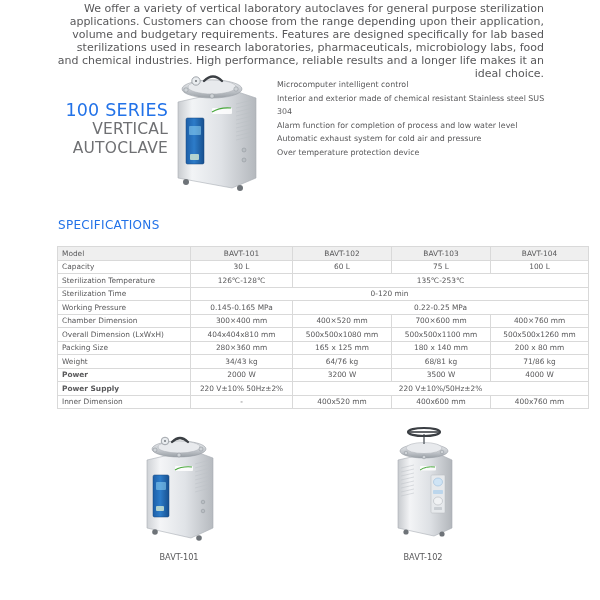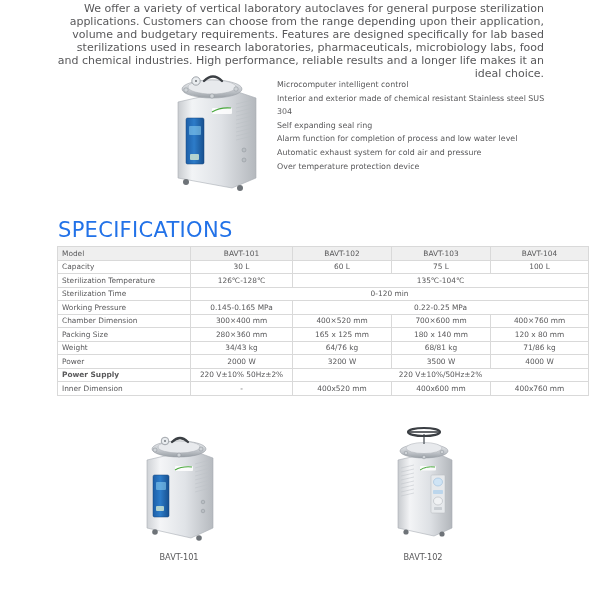--- a/index.html
+++ b/index.html
@@ -69,21 +69,21 @@
     font-size: 7.9px;
     line-height: 13.6px;
     color: #58585a;
   }
 
   
   .spec-heading {
     position: absolute;
     left: 58px;
     top: 218px;
-    font-size: 21px;
+    font-size: 12px;
     letter-spacing: 0.3px;
     color: #2272e8;
   }
 
   
   .spec-table-wrap {
     position: absolute;
     left: 57px;
     top: 246px;
     width: 486px;
@@ -140,20 +140,25 @@
   
   .machine { display: block; margin: 0 auto; }
 </style>
 </head>
 <body>
 
 <div class="intro">We offer a variety of vertical laboratory autoclaves for general purpose sterilization applications. Customers can choose from the range depending upon their application, volume and budgetary requirements. Features are designed specifically for lab based sterilizations used in research laboratories, pharmaceuticals, microbiology labs, food and chemical industries. High performance, reliable results and a longer life makes it an ideal choice.</div>
 
 <div class="hero">
 
+  <div class="hero-title-block">
+    <div class="series-line">100 SERIES</div>
+    <div class="sub-line">VERTICAL</div>
+    <div class="sub-line">AUTOCLAVE</div>
+  </div>
 
   <div style="position:absolute;left:160px;top:2px;width:105px;height:128px;">
     <svg class="machine" width="105" height="128" viewBox="0 0 105 128">
       <defs>
         <linearGradient id="hbody" x1="0" y1="0" x2="1" y2="0">
           <stop offset="0%" stop-color="#c9ccd0"></stop>
           <stop offset="18%" stop-color="#f2f4f6"></stop>
           <stop offset="55%" stop-color="#dfe2e6"></stop>
           <stop offset="100%" stop-color="#b4b8bd"></stop>
         </linearGradient>
@@ -207,21 +212,20 @@
       <circle cx="84" cy="92" r="2" fill="#b9bec3" stroke="#8d9298" stroke-width="0.5"></circle>
 
       <circle cx="26" cy="114" r="3" fill="#6e7378"></circle>
       <circle cx="80" cy="120" r="3" fill="#6e7378"></circle>
     </svg>
   </div>
 
   <div class="features">
     <div class="feature-item">Microcomputer intelligent control</div>
     <div class="feature-item">Interior and exterior made of chemical resistant Stainless steel SUS 304</div>
-    <div class="feature-item">Self expanding seal ring</div>
     <div class="feature-item">Alarm function for completion of process and low water level</div>
     <div class="feature-item">Automatic exhaust system for cold air and pressure</div>
     <div class="feature-item">Over temperature protection device</div>
   </div>
 </div>
 
 <div class="spec-heading">SPECIFICATIONS</div>
 
 <div class="spec-table-wrap">
   <table class="spec">
@@ -236,54 +240,61 @@
         <tr>
           <td class="label" style="width: 124px;">Capacity</td>
           <td style="width: 93px;">30 L</td>
           <td style="width: 90px;">60 L</td>
           <td style="width: 90px;">75 L</td>
           <td style="width: 89px;">100 L</td>
         </tr>
         <tr>
           <td class="label" style="width: 124px;">Sterilization Temperature</td>
           <td style="width: 93px;">126℃-128℃</td>
-          <td colspan="3" style="width: 269px;">135℃-104℃</td>
+          <td colspan="3" style="width: 269px;">135℃-253℃</td>
         </tr>
         <tr>
           <td class="label" style="width: 124px;">Sterilization Time</td>
           <td colspan="4" style="width: 362px;">0-120 min</td>
         </tr>
         <tr>
           <td class="label" style="width: 124px;">Working Pressure</td>
           <td style="width: 93px;">0.145-0.165 MPa</td>
           <td colspan="3" style="width: 269px;">0.22-0.25 MPa</td>
         </tr>
         <tr>
           <td class="label" style="width: 124px;">Chamber Dimension</td>
           <td style="width: 93px;">300×400 mm</td>
           <td style="width: 90px;">400×520 mm</td>
           <td style="width: 90px;">700×600 mm</td>
           <td style="width: 89px;">400×760 mm</td>
         </tr>
         <tr>
+          <td class="label" style="width: 124px;">Overall Dimension (LxWxH)</td>
+          <td style="width: 93px;">404x404x810 mm</td>
+          <td style="width: 90px;">500x500x1080 mm</td>
+          <td style="width: 90px;">500x500x1100 mm</td>
+          <td style="width: 89px;">500x500x1260 mm</td>
+        </tr>
+        <tr>
           <td class="label" style="width: 124px;">Packing Size</td>
           <td style="width: 93px;">280×360 mm</td>
           <td style="width: 90px;">165 x 125 mm</td>
           <td style="width: 90px;">180 x 140 mm</td>
-          <td style="width: 89px;">120 x 80 mm</td>
+          <td style="width: 89px;">200 x 80 mm</td>
         </tr>
         <tr>
           <td class="label" style="width: 124px;">Weight</td>
           <td style="width: 93px;">34/43 kg</td>
           <td style="width: 90px;">64/76 kg</td>
           <td style="width: 90px;">68/81 kg</td>
           <td style="width: 89px;">71/86 kg</td>
         </tr>
         <tr>
-          <td class="label" style="width: 124px;">Power</td>
+          <td class="label" style="width: 124px; font-weight: bold;">Power</td>
           <td style="width: 93px;">2000 W</td>
           <td style="width: 90px;">3200 W</td>
           <td style="width: 90px;">3500 W</td>
           <td style="width: 89px;">4000 W</td>
         </tr>
         <tr>
           <td class="label" style="width: 124px; font-weight: bold;">Power Supply</td>
           <td style="width: 93px;">220 V±10% 50Hz±2%</td>
           <td colspan="3" style="width: 269px;">220 V±10%/50Hz±2%</td>
         </tr>

